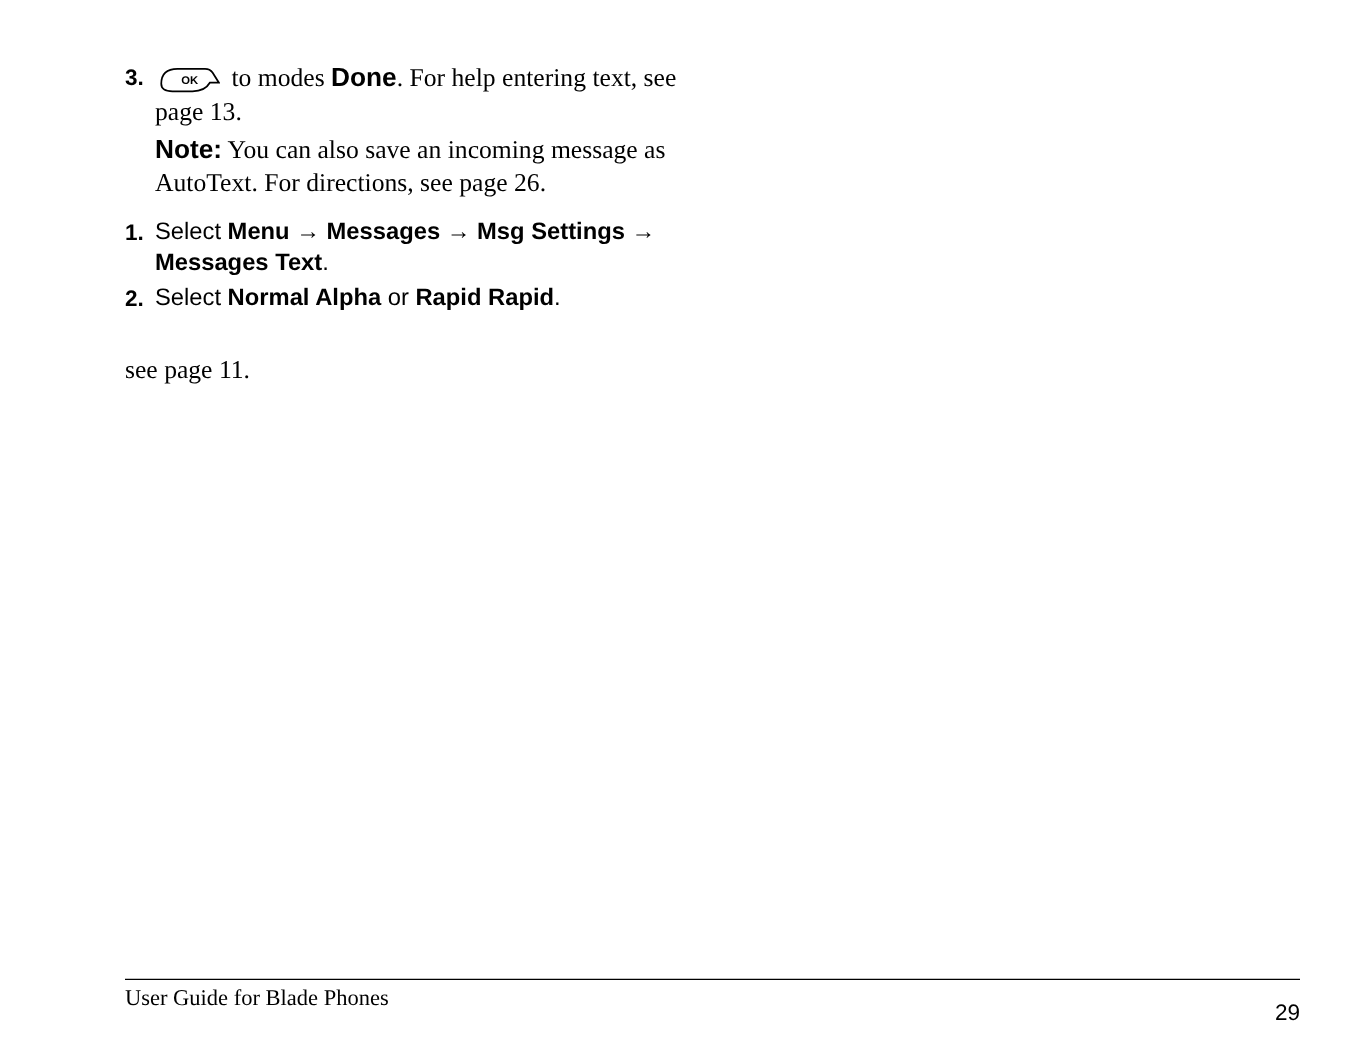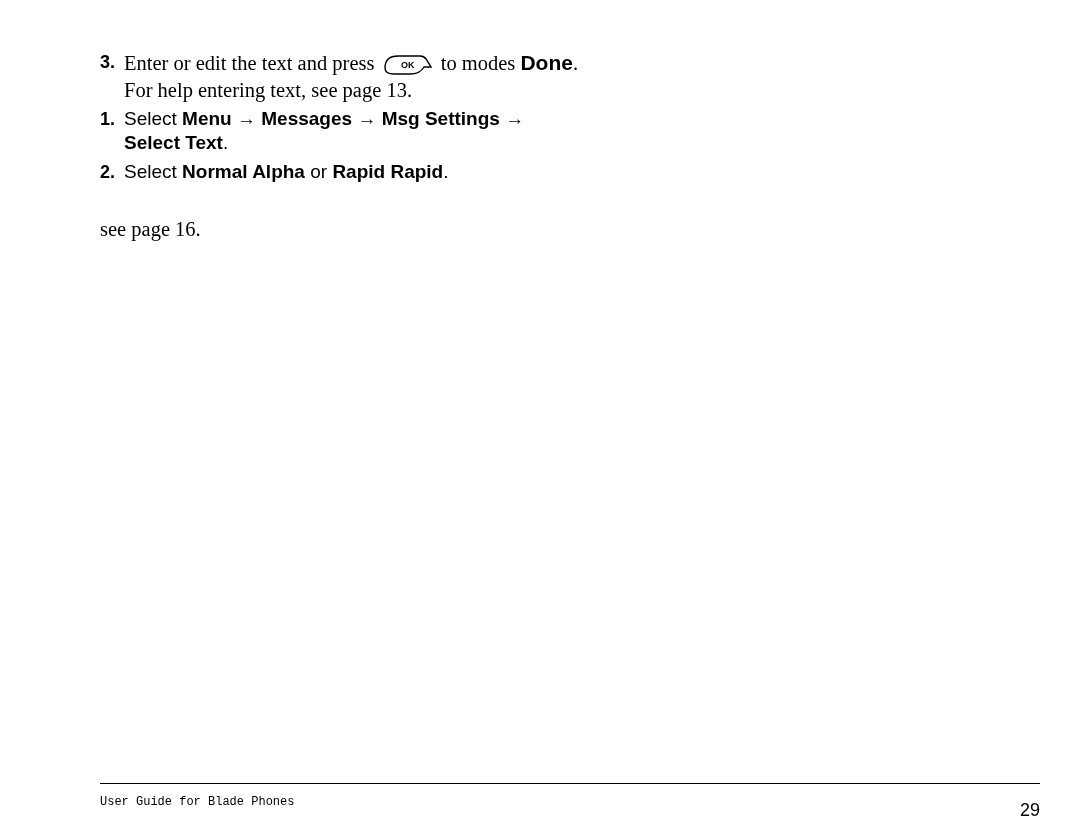--- a/index.html
+++ b/index.html
@@ -86,74 +86,76 @@
     position: absolute;
     left: 100px;
     right: 40px;
     bottom: 55px;
     border-top: 1px solid #000;
   }
   .footer-left {
     position: absolute;
     left: 100px;
     bottom: 30px;
-    font-family: Liberation Mono, monospace;
-    font-size: 12px;
+    font-family: Liberation Serif, serif;
+    font-size: 18px;
   }
   .footer-right {
     position: absolute;
     right: 40px;
     bottom: 18px;
     font-family: Liberation Sans, sans-serif;
     font-size: 18px;
   }
 </style>
 </head>
 <body>
 
 <div class="page">
 
   <div class="content">
 
     <div class="list-item">
       <div class="marker">3.</div>
       <div class="body">
-        <span>Enter or edit the text and press </span>
         <span class="ok-key">
           <svg viewBox="0 0 48 22" width="48" height="22">
             <path d="M1 14 Q1 2 14 2 L36 2 Q40 2 42 5 L47 13 L40 13 Q36 20 26 20 L10 20 Q1 20 1 14 Z" fill="none" stroke="#000" stroke-width="1.4"></path>
             <text x="17" y="14" font-family="Arial, Helvetica, sans-serif" font-size="9" font-weight="700">OK</text>
           </svg>
         </span>
         <span> to modes </span>
         <span class="bold">Done</span><span>. For help entering text, see page 13.</span>
       </div>
     </div>
 
+    <div class="note">
+      <span class="bold">Note:</span><span>  You can also save an incoming message as AutoText. For directions, see page 26.</span>
+    </div>
 
 
 
     <div class="list-item">
       <div class="marker">1.</div>
       <div class="body sans">
         <span>Select </span><span class="sans-bold">Menu</span><span class="sans-bold"> → </span><span class="sans-bold">Messages</span><span class="sans-bold"> → </span><span class="sans-bold">Msg Settings</span><span class="sans-bold"> →</span><br>
-        <span class="sans-bold">Select Text</span><span>.</span>
+        <span class="sans-bold">Messages Text</span><span>.</span>
       </div>
     </div>
 
     <div class="list-item">
       <div class="marker">2.</div>
       <div class="body sans">
         <span>Select </span><span class="sans-bold">Normal Alpha</span><span> or </span><span class="sans-bold">Rapid Rapid</span><span>.</span>
       </div>
     </div>
 
     <div class="para-after">
       <br>
-      <span>see page 16.</span>
+      <span>see page 11.</span>
     </div>
 
   </div>
 
   <div class="footer-rule"></div>
   <div class="footer-left">User Guide for Blade Phones</div>
   <div class="footer-right">29</div>
 
 </div>
 

